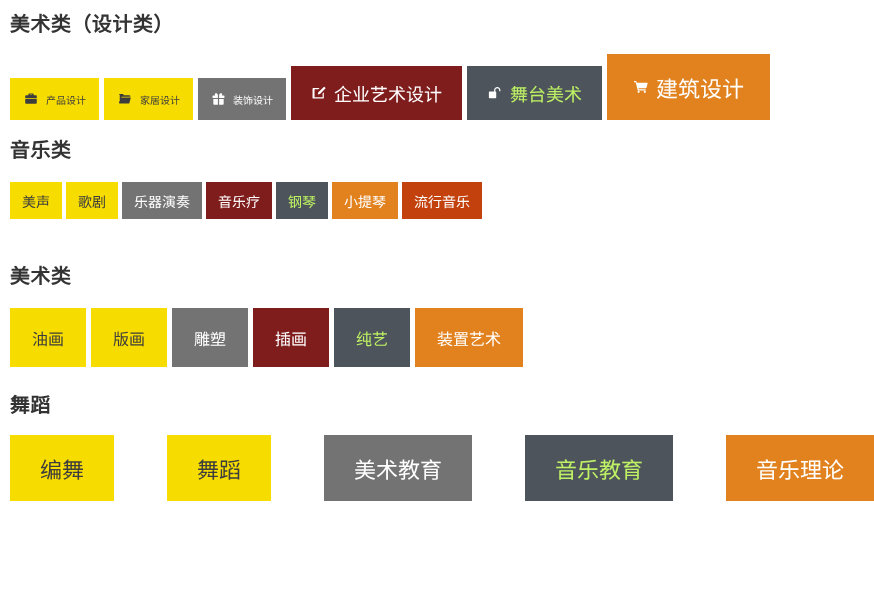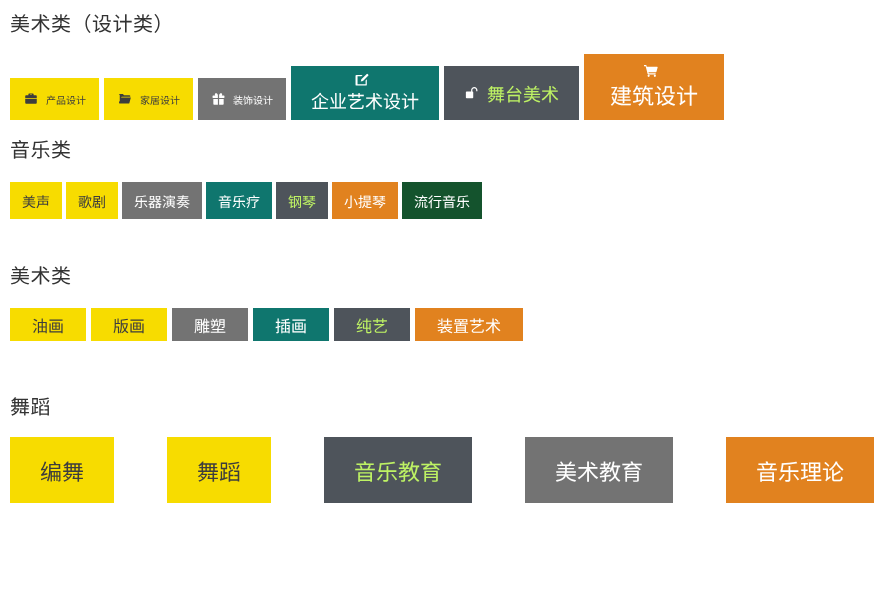--- a/index.html
+++ b/index.html
@@ -23,21 +23,21 @@
     height: 592px;
     box-sizing: border-box;
   }
 
   .section {
     padding: 0 0 0 0;
   }
 
   .section-title {
     color: #333333;
-    font-weight: normal;
+    font-weight: bold;
     margin: 0;
     padding-left: 10px;
     letter-spacing: 0.5px;
   }
 
   
   #sec-design .section-title { font-size: 20px; line-height: 20px; padding-top: 14px; }
   #sec-music  .section-title { font-size: 20px; line-height: 20px; padding-top: 0px; }
   #sec-art    .section-title { font-size: 20px; line-height: 20px; padding-top: 0px; }
   #sec-dance  .section-title { font-size: 20px; line-height: 20px; padding-top: 0px; }
@@ -70,46 +70,46 @@
     margin-right: 7px;
     flex: 0 0 auto;
   }
   .btn .ico svg { display: block; }
   .btn .lbl { display: inline-block; }
 
   
   .c-yellow { background: #f7dc00; color: #3d3d3d; }
   .c-yellow .ico svg { fill: #3d3d3d; stroke: #3d3d3d; }
   .c-blue   { background: #737373; color: #ffffff; }
-  .c-teal   { background: #0f766e; color: #ffffff; flex-direction: column; }
+  .c-teal   { background: #7f1d1d; color: #ffffff; }
   .c-dark   { background: #4e545b; color: #bef264; }
   .c-orange { background: #e1821f; color: #ffffff; }
-  .c-green  { background: #14532d; color: #ffffff; }
+  .c-green  { background: #c2410c; color: #ffffff; }
 
   .c-blue .ico svg, .c-teal .ico svg, .c-dark .ico svg,
   .c-orange .ico svg, .c-green .ico svg { fill: #ffffff; stroke: #ffffff; }
 
   
   #row-design { margin-top: 20px; }
   #row-design .btn { height: 42px; font-size: 10px; margin-right: 5px; padding: 0 13px; }
   #row-design .btn.sz-l  { height: 54px; font-size: 18px; padding: 0 20px; }
-  #row-design .btn.sz-xl { height: 66px; font-size: 22px; padding: 0 26px; margin-right: 0; flex-direction: column; }
+  #row-design .btn.sz-xl { height: 66px; font-size: 22px; padding: 0 26px; margin-right: 0; }
 
   
   #sec-music { margin-top: 20px; }
   #row-music { margin-top: 22px; }
   #row-music .btn { height: 37px; font-size: 14px; margin-right: 4px; padding: 0 12px; }
 
   
   #sec-art { margin-top: 47px; }
   #row-art { margin-top: 22px; }
-  #row-art .btn { height: 33px; font-size: 16px; margin-right: 5px; padding: 0 22px; }
-
-  
-  #sec-dance { margin-top: 56px; }
+  #row-art .btn { height: 59px; font-size: 16px; margin-right: 5px; padding: 0 22px; }
+
+  
+  #sec-dance { margin-top: 28px; }
   #row-dance { margin-top: 20px; padding-left: 10px; justify-content: space-between; }
   #row-dance .btn { height: 66px; font-size: 22px; margin-right: 4px; padding: 0 30px; }
   #row-dance .btn:last-child { margin-right: 0; }
 </style>
 </head>
 <body>
 
 <div class="page">
 
   <div class="section" id="sec-design">
@@ -220,25 +220,25 @@
 
   <div class="section" id="sec-dance">
     <div class="section-title">舞蹈</div>
     <div class="btn-row" id="row-dance">
         <button class="btn c-yellow sz-xl" type="button">
           <span class="lbl">编舞</span>
         </button>
         <button class="btn c-yellow sz-xl" type="button">
           <span class="lbl">舞蹈</span>
         </button>
+        <button class="btn c-blue sz-xl" type="button">
+          <span class="lbl">美术教育</span>
+        </button>
         <button class="btn c-dark sz-xl" type="button">
           <span class="lbl">音乐教育</span>
         </button>
-        <button class="btn c-blue sz-xl" type="button">
-          <span class="lbl">美术教育</span>
-        </button>
         <button class="btn c-orange sz-xl" type="button">
           <span class="lbl">音乐理论</span>
         </button>
       </div>
   </div>
 
 </div>
 
 </body></html>

